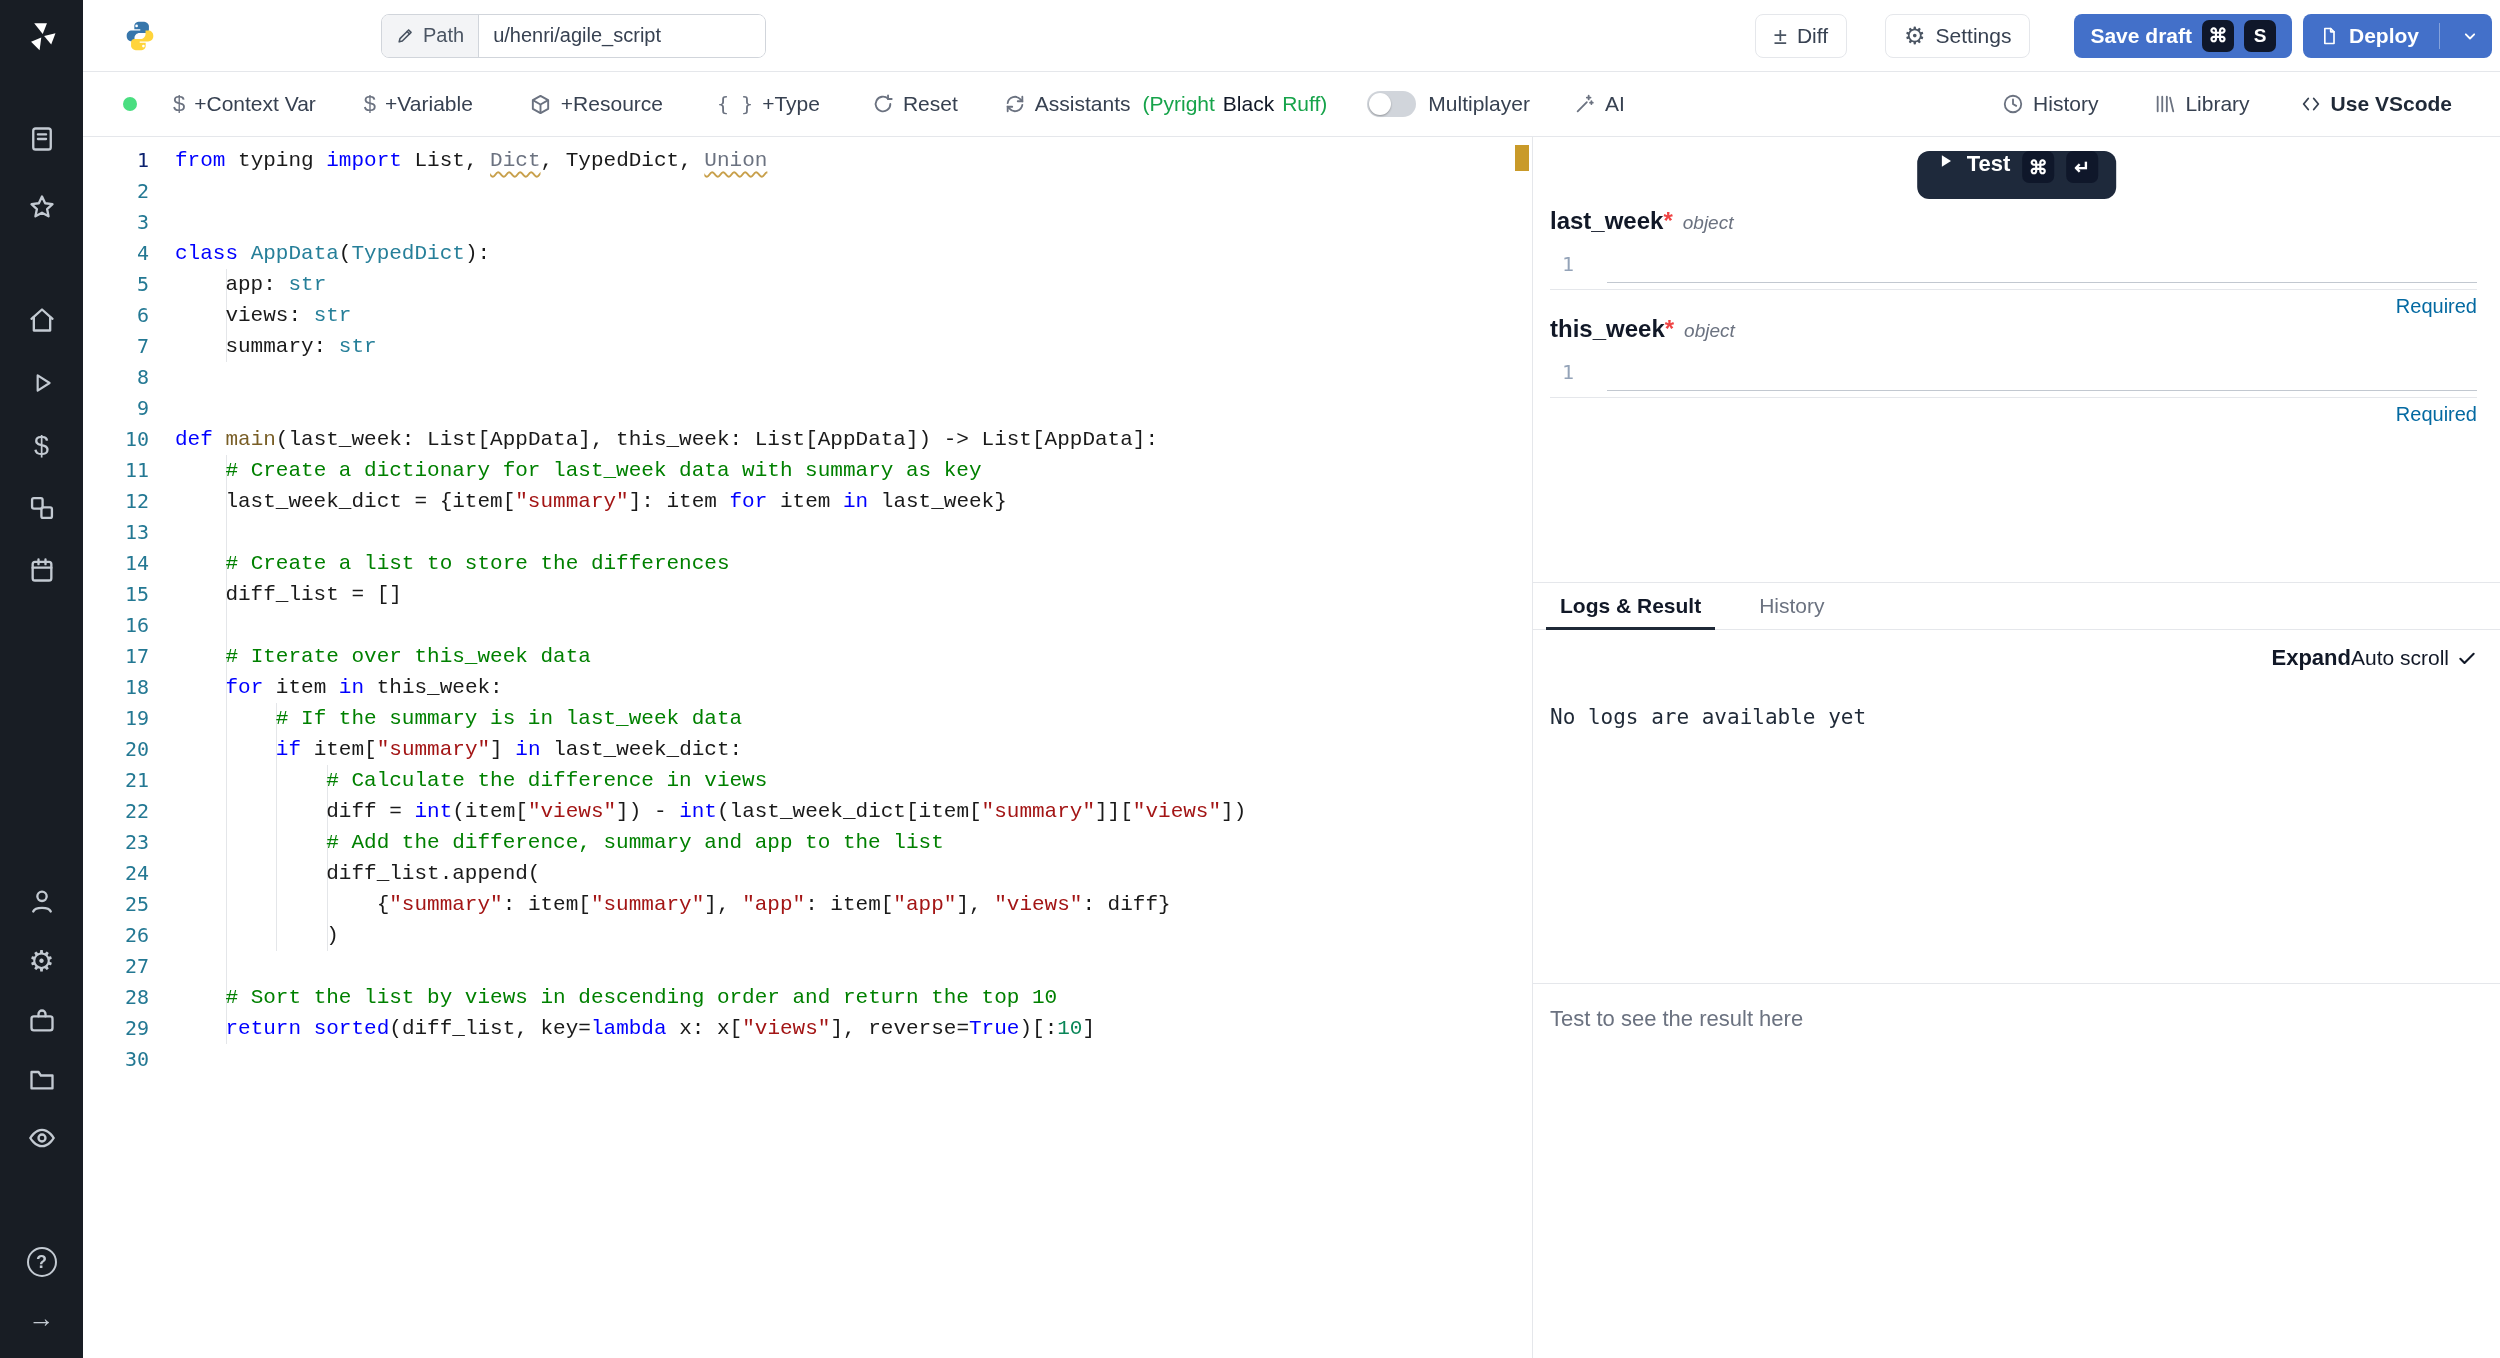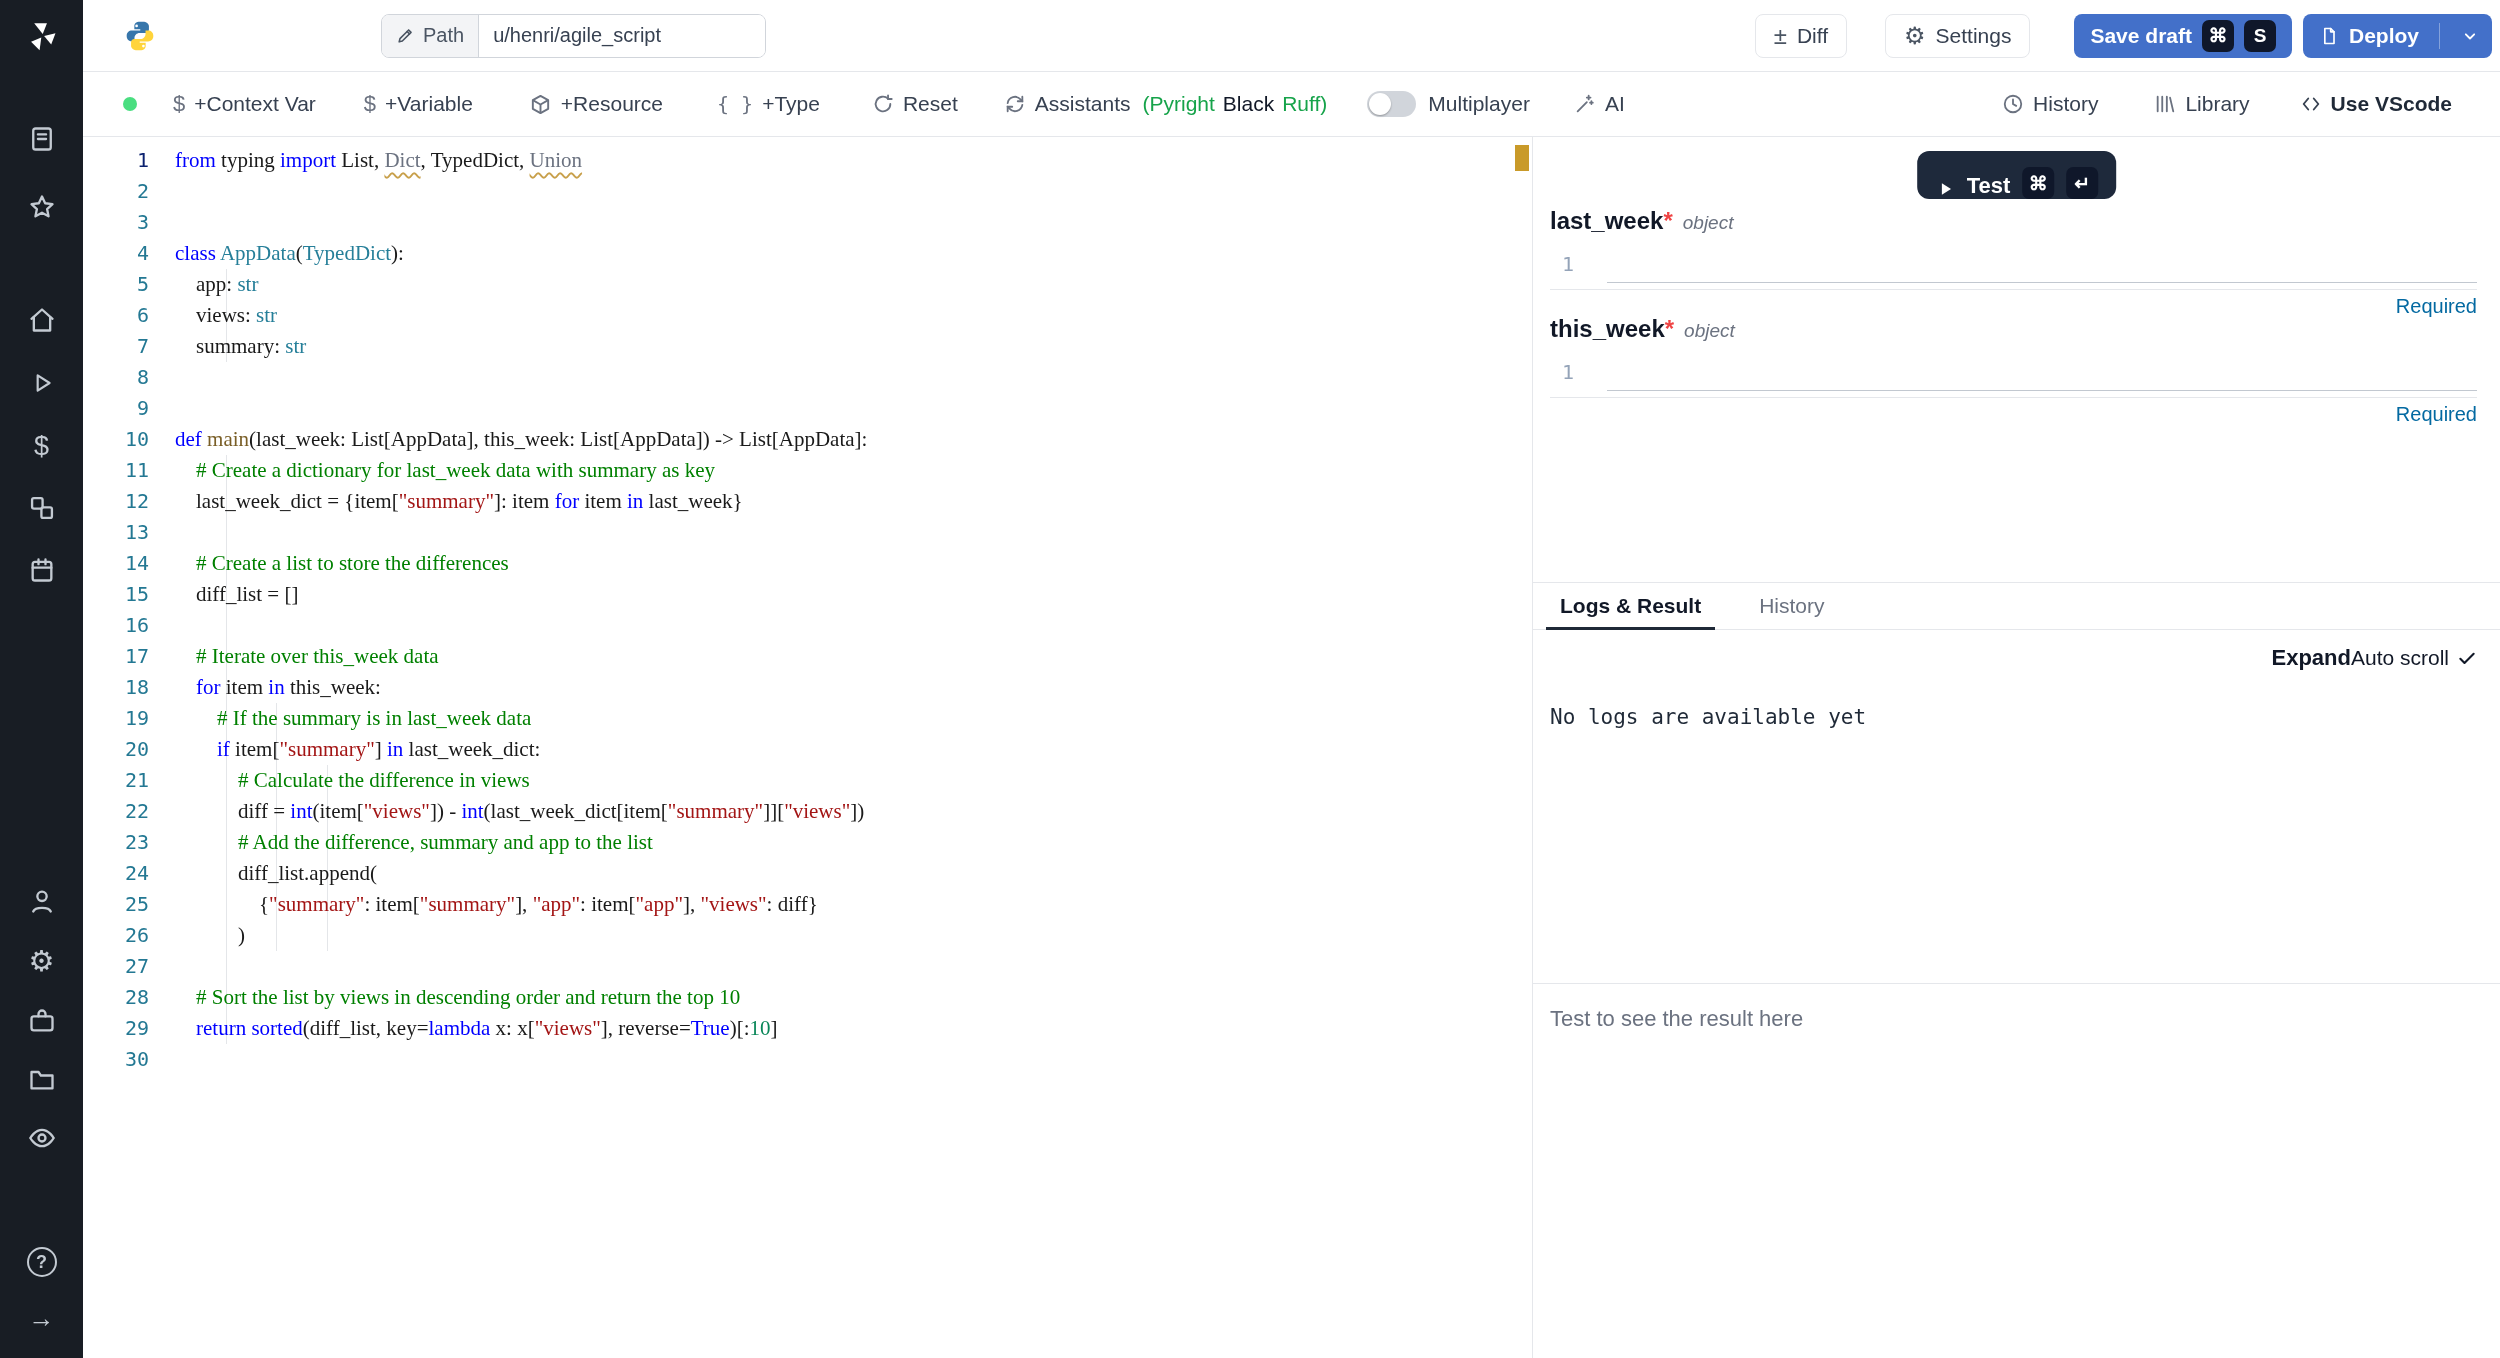--- a/index.html
+++ b/index.html
@@ -40,32 +40,32 @@
   .lint-d{color:#111827}
   .toggle{position:relative;width:49px;height:26px;border-radius:13px;background:#d1d5db;margin-left:40px;flex-shrink:0}
   .toggle .knob{position:absolute;left:2px;top:2px;width:22px;height:22px;border-radius:50%;background:#fff;box-shadow:0 1px 2px rgba(0,0,0,.3)}
 
   
   .content{display:flex;height:1221px}
   .editor{position:relative;width:1450px;border-right:1px solid #e5e7eb;background:#fff;overflow:hidden}
   .gutter{position:absolute;top:8px;left:0;width:92px;text-align:right;padding-right:26px;font-family:"DejaVu Sans Mono",monospace;font-size:20px;line-height:31px;color:#237893}
   .ln{height:31px}
   .ln.active{color:#0b216f}
-  .code{position:absolute;top:8px;left:92px;right:24px;font-family:Liberation Serif, serif;font-size:21px;line-height:31px;white-space:pre;z-index:1}
+  .code{position:absolute;top:8px;left:92px;right:24px;font-family:Liberation Mono, monospace;font-size:21px;line-height:31px;white-space:pre;z-index:1}
   .code-line{height:31px}
   .tk-kw{color:#0000ff}.tk-bi{color:#0000ff}.tk-st{color:#a31515}.tk-co{color:#008000}
   .tk-nu{color:#098658}.tk-ty{color:#267f99}.tk-fn{color:#795e26}.tk-pl{color:#1a1a1a}
   .tk-un{color:#6b7280;text-decoration:underline wavy #c8a04b 1.5px;text-underline-offset:5px}
   .guide{position:absolute;width:1px;background:#e4e6e9;z-index:0}
   .ruler{position:absolute;top:0;right:0;width:24px;height:100%}
   .ruler-mark{position:absolute;top:8px;right:3px;width:14px;height:26px;background:#bf8803;opacity:.85}
 
   
   .rightpane{position:relative;flex:1;background:#fff}
-  .test-btn{position:absolute;top:14px;left:50%;transform:translateX(-50%);height:48px;background:#1e293b;border-radius:12px;color:#fff;display:flex;align-items:flex-end;gap:12px;padding:0 18px;font-size:22px;font-weight:600}
+  .test-btn{position:absolute;top:14px;left:50%;transform:translateX(-50%);height:48px;background:#1e293b;border-radius:12px;color:#fff;display:flex;align-items:flex-start;gap:12px;padding:0 18px;font-size:22px;font-weight:600}
   .kbd-dark{min-width:32px;height:32px;border-radius:7px;background:#0f172a;display:flex;align-items:center;justify-content:center;font-size:19px}
   .arg{position:absolute;left:17px;right:23px}
   .arg-head{display:flex;align-items:baseline;gap:10px;font-size:24px;font-weight:700;line-height:28px;color:#111827}
   .arg-star{color:#ef4444}
   .arg-type{font-size:19px;font-style:italic;font-weight:400;color:#6b7280}
   .arg-editor{margin-top:8px;border-bottom:1px solid #e5e7eb;padding-bottom:6px}
   .arg-line{display:flex;height:38px;align-items:center}
   .arg-ln{width:57px;padding-left:12px;color:#94a3b8;font-family:"DejaVu Sans Mono",monospace;font-size:20px}
   .arg-input{flex:1;height:100%;border-bottom:1px solid #c2c8d0}
   .arg-req{margin-top:5px;text-align:right;color:#0369a1;font-size:20px}

